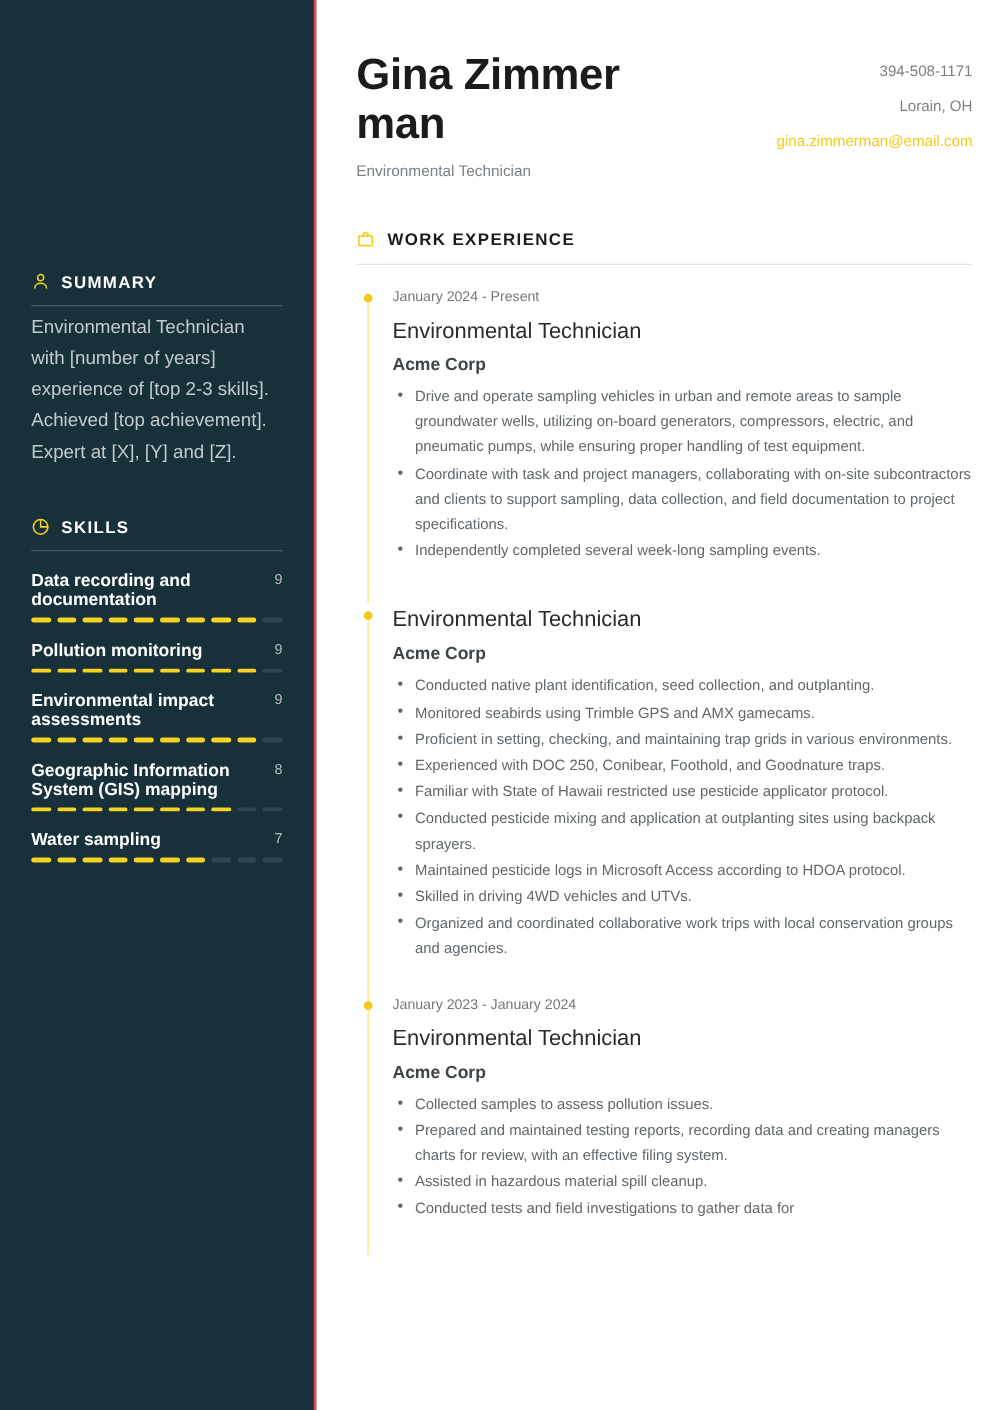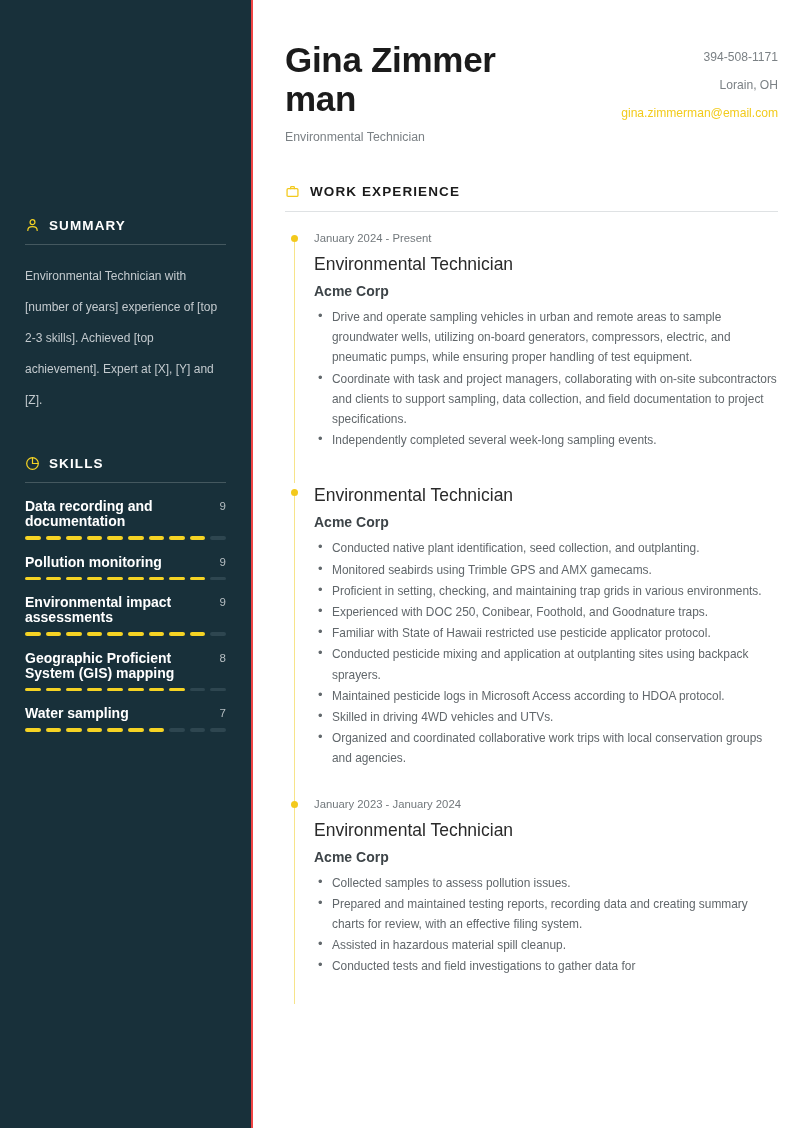--- a/index.html
+++ b/index.html
@@ -47,23 +47,23 @@
   }
 
   .sb-rule {
     height: 1px;
     background: #44585f;
     margin-top: 11px;
   }
 
   .sb-summary {
     color: #c3cace;
-    font-size: 12px;
-    line-height: 31px;
-    margin-top: 16px;
+    font-size: 15px;
+    line-height: 25px;
+    margin-top: 4px;
   }
 
   .skills-wrap { margin-top: 16px; }
 
   .skill {
     margin-bottom: 15px;
   }
 
   .skill-row {
     display: flex;
@@ -321,21 +321,21 @@
               <span class="seg"></span>
               <span class="seg"></span>
               <span class="seg"></span>
               <span class="seg"></span>
               <span class="seg"></span>
               <span class="seg off"></span>
             </div>
           </div>
           <div class="skill">
             <div class="skill-row">
-              <span class="skill-name">Geographic Proficient System (GIS) mapping</span>
+              <span class="skill-name">Geographic Information System (GIS) mapping</span>
               <span class="skill-val">8</span>
             </div>
             <div class="skill-bar">
               <span class="seg"></span>
               <span class="seg"></span>
               <span class="seg"></span>
               <span class="seg"></span>
               <span class="seg"></span>
               <span class="seg"></span>
               <span class="seg"></span>
@@ -424,21 +424,21 @@
             </ul>
           </div>
           <div class="job">
             <span class="dot"></span>
             <span class="line"></span>
             <div class="job-dates">January 2023 - January 2024</div>
             <div class="job-role">Environmental Technician</div>
             <div class="job-company">Acme Corp</div>
             <ul class="bullets">
               <li>Collected samples to assess pollution issues.</li>
-              <li>Prepared and maintained testing reports, recording data and creating summary charts for review, with an effective filing system.</li>
+              <li>Prepared and maintained testing reports, recording data and creating managers charts for review, with an effective filing system.</li>
               <li>Assisted in hazardous material spill cleanup.</li>
               <li>Conducted tests and field investigations to gather data for</li>
             </ul>
           </div>
         </div>
     </section>
 
   </main>
 </div>
 

